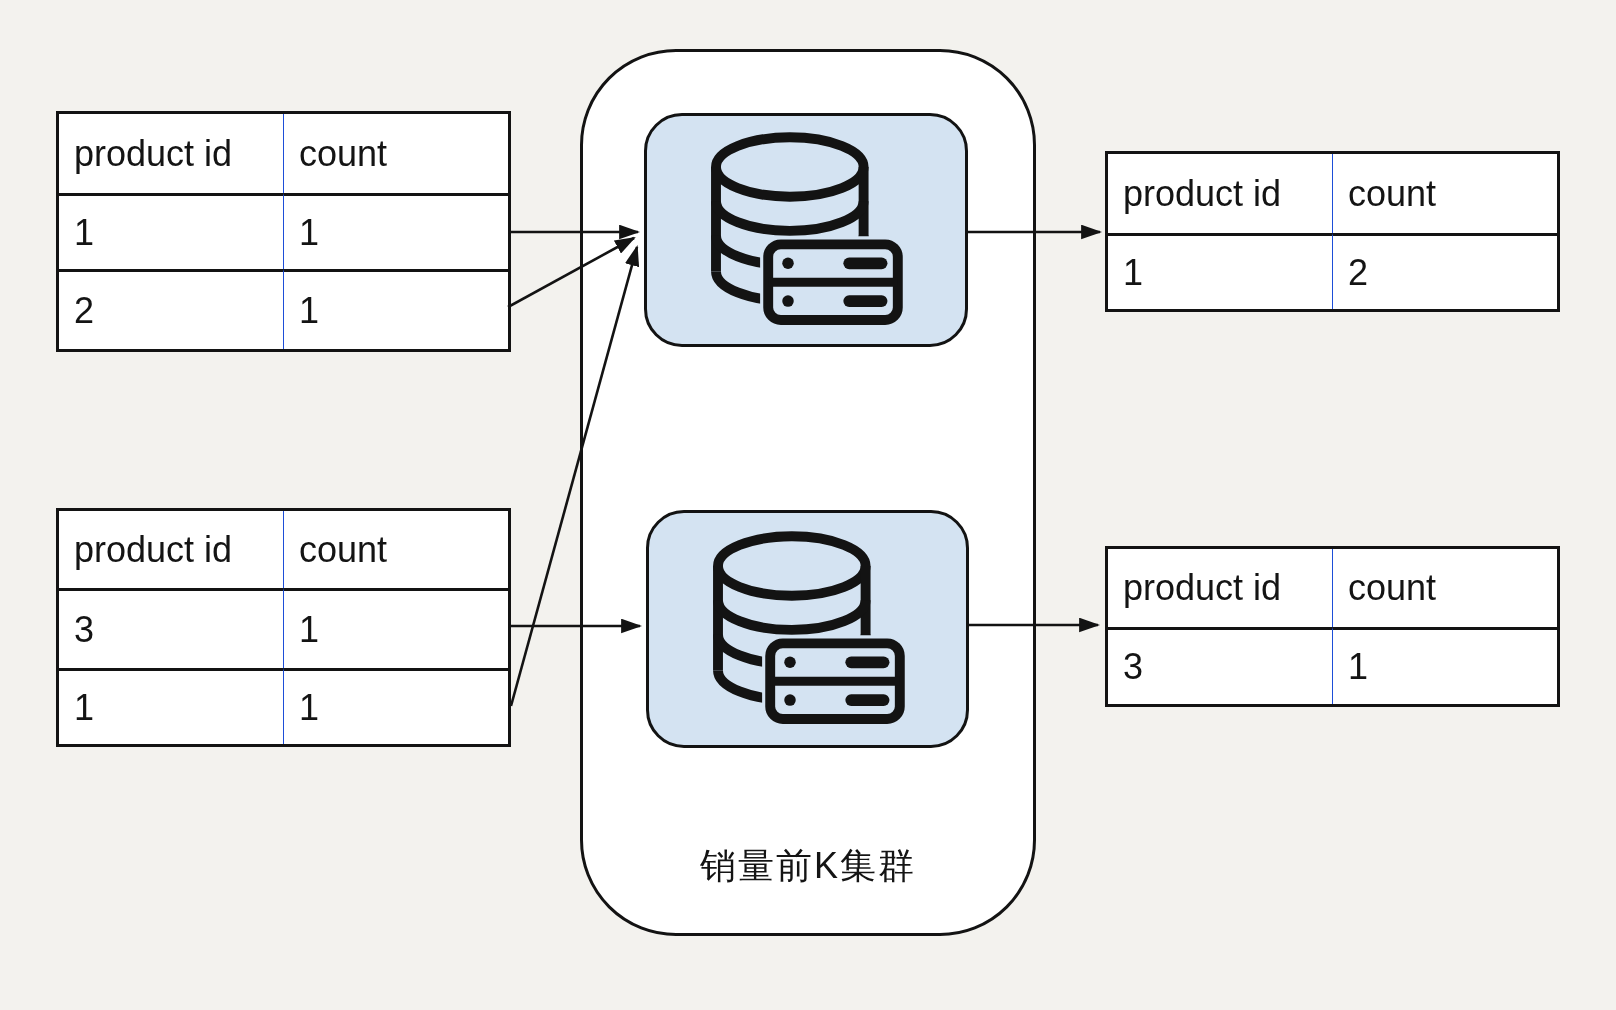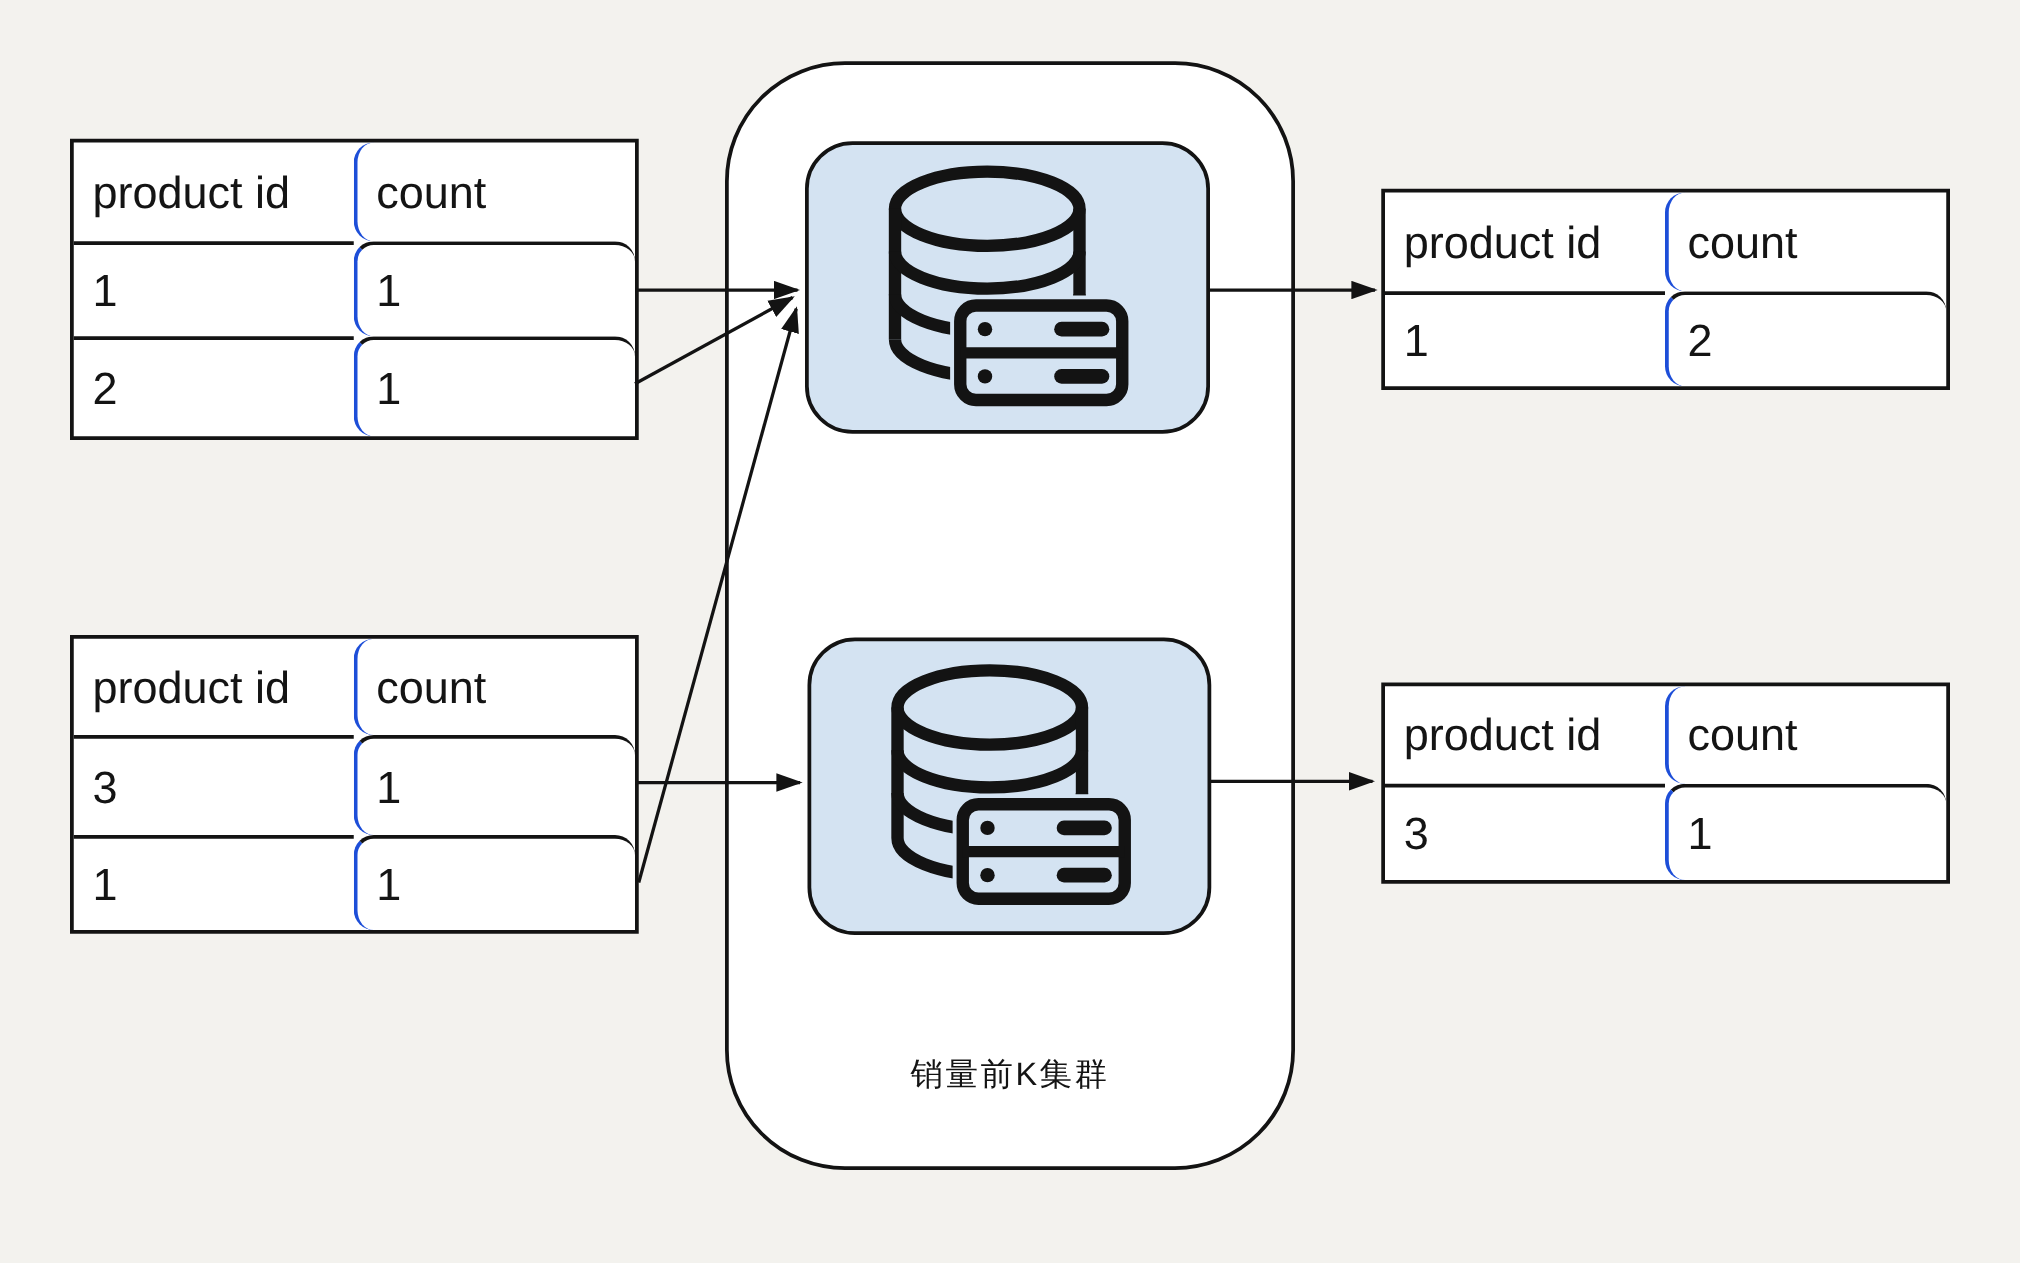--- a/index.html
+++ b/index.html
@@ -8,42 +8,42 @@
     background:#f3f2ee;
     font-family:"Liberation Sans","DejaVu Sans",sans-serif;
     color:#141414;
   }
   
   .tbl{
     position:absolute;display:grid;grid-template-columns:224px 225px;
     background:#ffffff;border:3px solid #131313;z-index:2;
   }
   .cell{display:flex;align-items:center;padding-left:15px;font-size:36px;}
-  .c2{border-left:3px solid #1d4ed8;border-radius:16px;}
+  .c2{border-left:1px solid #1d4ed8;}
   .rt{border-top:3px solid #131313;}
   .tblA{left:56px;top:111px;grid-template-rows:79px 76px 80px;}
   .tblB{left:56px;top:508px;grid-template-rows:77px 80px 76px;}
   .tblC{left:1105px;top:151px;grid-template-rows:79px 76px;}
   .tblD{left:1105px;top:546px;grid-template-rows:78px 77px;}
   
   .cluster{
     position:absolute;left:580px;top:49px;width:456px;height:887px;
     box-sizing:border-box;border:3px solid #131313;border-radius:96px;
     background:#ffffff;z-index:1;
   }
   .node{
     position:absolute;box-sizing:border-box;border:3px solid #131313;
     border-radius:38px;background:#d4e3f2;z-index:2;
     display:flex;align-items:center;justify-content:center;
   }
   .node-top{left:644px;top:113px;width:324px;height:234px;}
   .node-bottom{left:646px;top:510px;width:323px;height:238px;}
   .cluster-label{
     position:absolute;left:580px;top:842px;width:456px;z-index:2;
-    text-align:center;font-size:26px;font-weight:500;letter-spacing:2px;
+    text-align:center;font-size:36px;font-weight:500;letter-spacing:2px;
   }
   
   .overlay{position:absolute;left:0;top:0;z-index:5;pointer-events:none;}
 </style>
 </head>
 <body>
 
 <div class="cluster"></div>
 
 <div class="tbl tblA">

